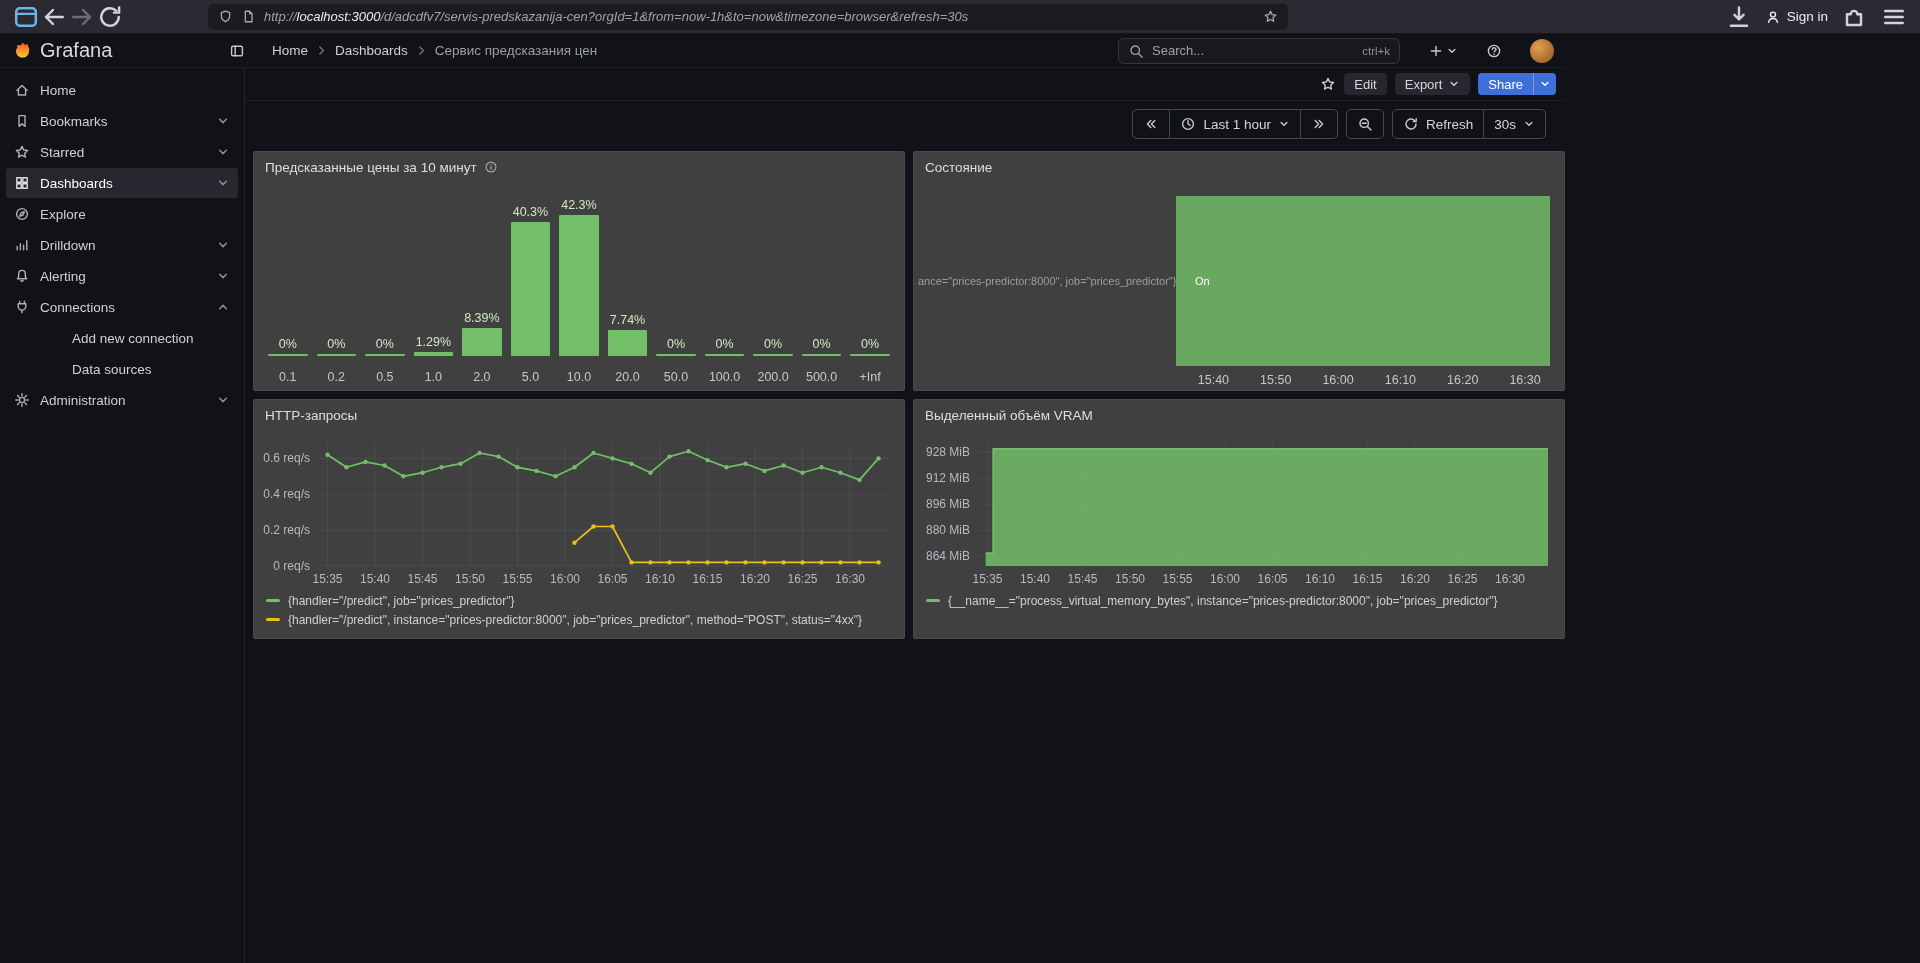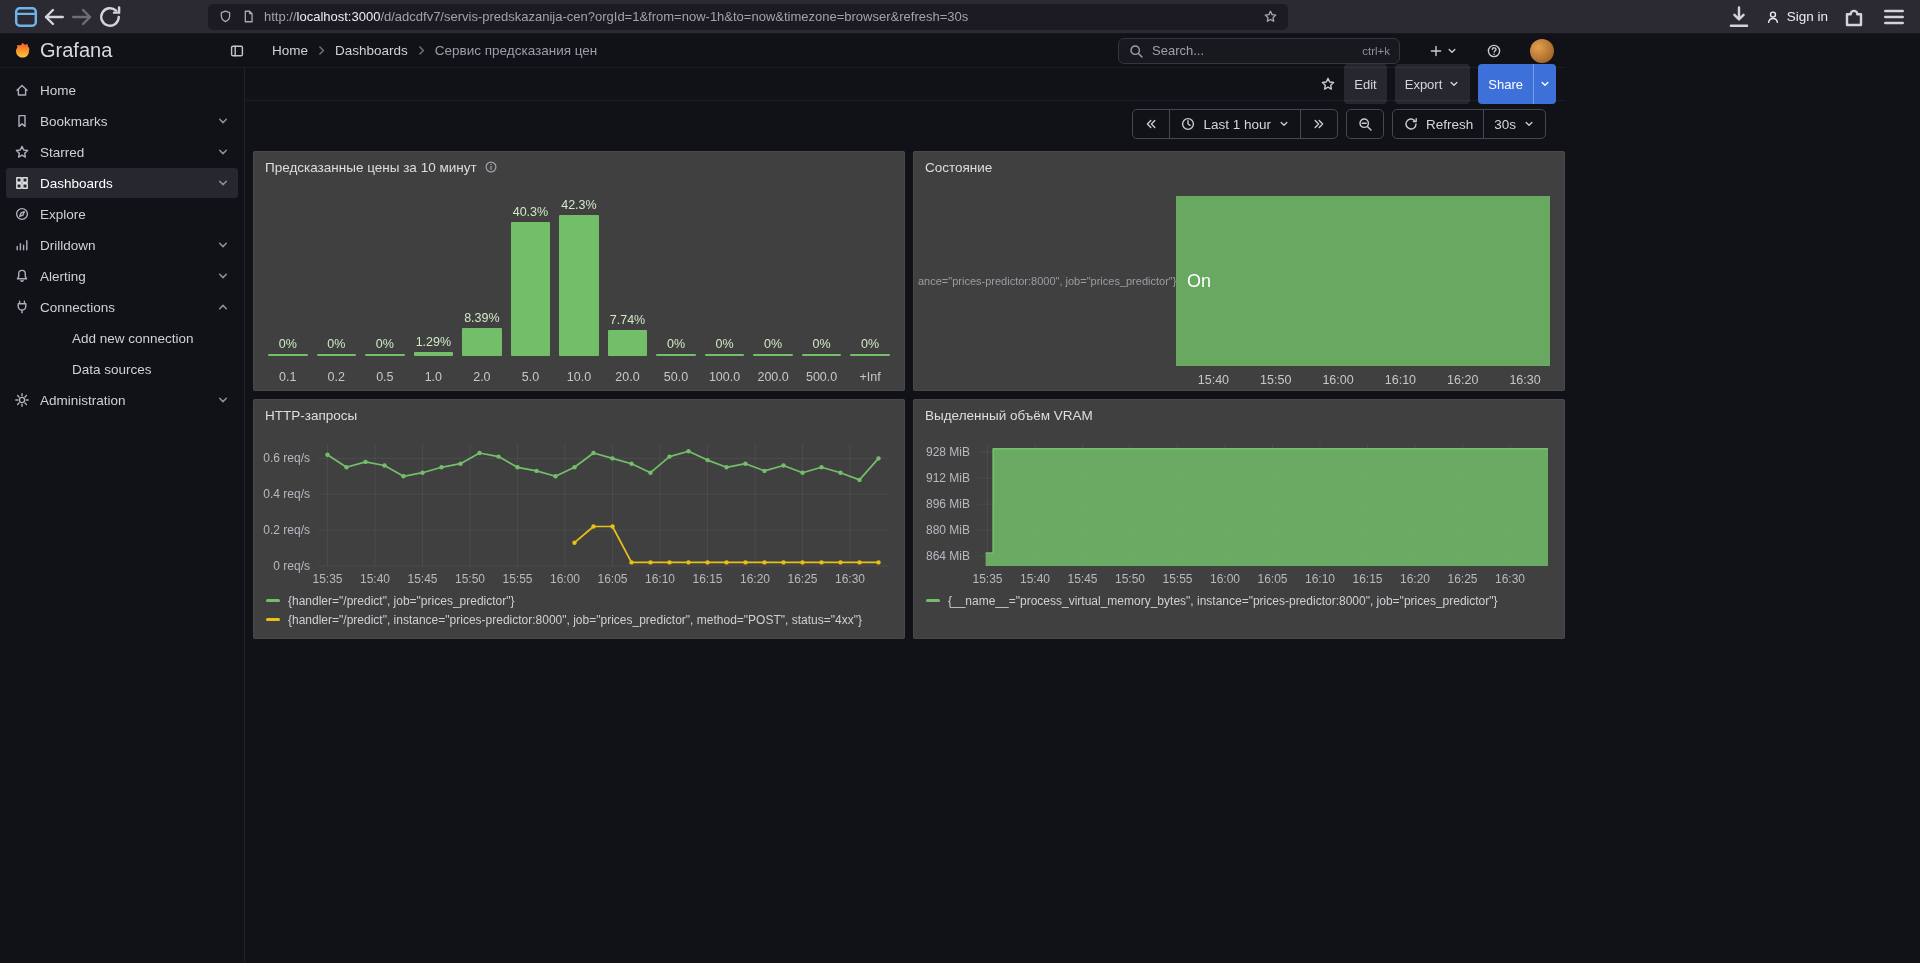--- a/index.html
+++ b/index.html
@@ -18,21 +18,21 @@
   
   .browser-bar {
     height:34px; background:#2b2a33; border-bottom:1px solid #17161c;
     display:flex; align-items:center; padding:0 12px; color:#d3d3dc;
   }
   .b-icon { width:28px; height:28px; display:flex; align-items:center; justify-content:center; border-radius:4px; color:#d3d3dc; }
   .b-icon.dim { color:#6d6d77; }
   .b-icon.fview { color:#6fb3e8; }
   .urlbar {
     margin-left:84px; width:1080px; height:26px; background:#1c1b22; border-radius:5px;
-    display:flex; align-items:center; gap:8px; padding:0 10px; color:#b9b9c3; font-size:13px;
+    display:flex; align-items:center; gap:8px; padding:0 10px; color:#b9b9c3; font-size:13px;font-style:italic;
   }
   .urlbar .ic { color:#a9a9b4; }
   .url-text { white-space:nowrap; overflow:hidden; }
   .url-text .dim { color:#a2a2ad; }
   .url-text .host { color:#ececf3; }
   .b-right { margin-left:auto; display:flex; align-items:center; gap:12px; }
   .signin { display:flex; align-items:center; gap:6px; color:#ececf3; font-size:13.5px; cursor:pointer; }
 
   
   .app { width:1566px; height:929px; display:flex; flex-direction:column; }
@@ -72,21 +72,21 @@
   .s-chev { margin-left:auto; color:#8b8d96; width:14px; height:14px; }
   .side-item.indent { padding-left:66px; }
 
   .content { flex:1; display:flex; flex-direction:column; min-width:0; }
   .dash-toolbar {
     height:33px; display:flex; align-items:center; justify-content:flex-end; gap:8px;
     padding:0 10px; border-bottom:1px solid rgba(204,204,220,0.07);
   }
   .tb-star { color:#c9cad1; cursor:pointer; }
   .btn {
-    height:40px; display:inline-flex; align-items:center; gap:6px; padding:0 10px;
+    height:22px; display:inline-flex; align-items:center; gap:6px; padding:0 10px;
     border:none; border-radius:4px; font-size:13px; font-family:inherit;
     color:#d5d6db; background:rgba(204,204,220,0.12); cursor:pointer;
   }
   .share-group { display:inline-flex; }
   .btn.primary { background:#3d71d9; color:#fff; border-radius:4px 0 0 4px; }
   .btn.primary.caret { border-radius:0 4px 4px 0; border-left:1px solid rgba(255,255,255,0.3); padding:0 5px; }
 
   .time-row { display:flex; justify-content:flex-end; align-items:center; gap:8px; padding:8px 20px 6px 0; }
   .tgroup { display:inline-flex; }
   .tbtn {
@@ -119,21 +119,21 @@
 
   
   .timeline { flex:1; display:flex; padding:14px 14px 0 0; }
   .tl-label {
     width:262px; height:170px; font-size:11px; color:#9b9da5; display:flex; align-items:center;
     white-space:nowrap; overflow:hidden; padding-left:4px;
   }
   .tl-plot { flex:1; display:flex; flex-direction:column; min-width:0; }
   .tl-bar {
     height:170px; background:rgba(115,191,105,0.82);
-    display:flex; align-items:center; padding-left:11px; font-size:18px; color:#fff;
+    display:flex; align-items:center; padding-left:19px; font-size:11px; color:#fff;
   }
   .tl-ticks { height:26px; position:relative; font-size:12.5px; color:#c5c7cd; }
   .tl-ticks span { position:absolute; top:7px; transform:translateX(-50%); }
 
   
   .ts-chart { height:158px; margin:2px 6px 0; }
   .legend { padding:1px 12px 0; font-size:12px; color:#cfd0d6; }
   .lg-row { display:flex; align-items:center; gap:8px; height:19px; cursor:pointer; }
   .lg-swatch { width:14px; height:3px; border-radius:2px; flex:0 0 auto; }
   .lg-text { white-space:nowrap; overflow:hidden; }

